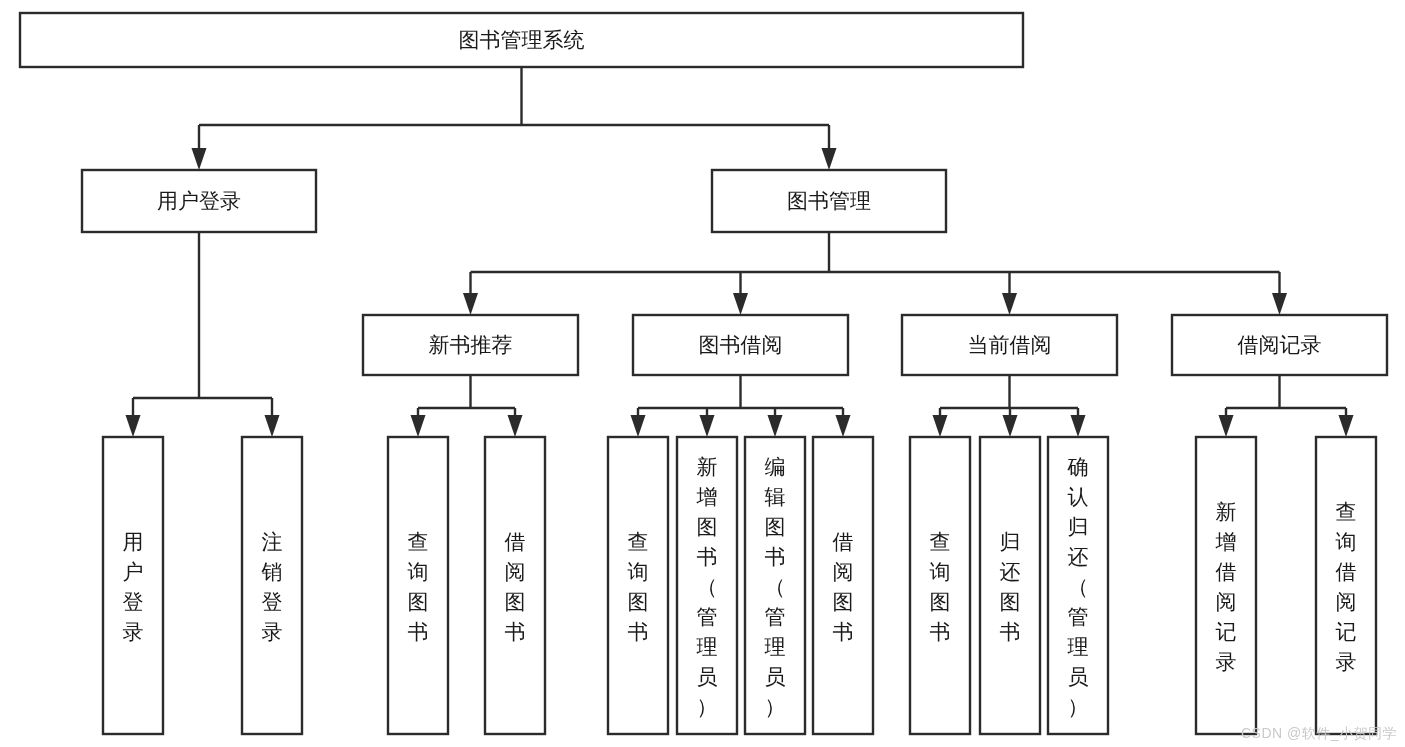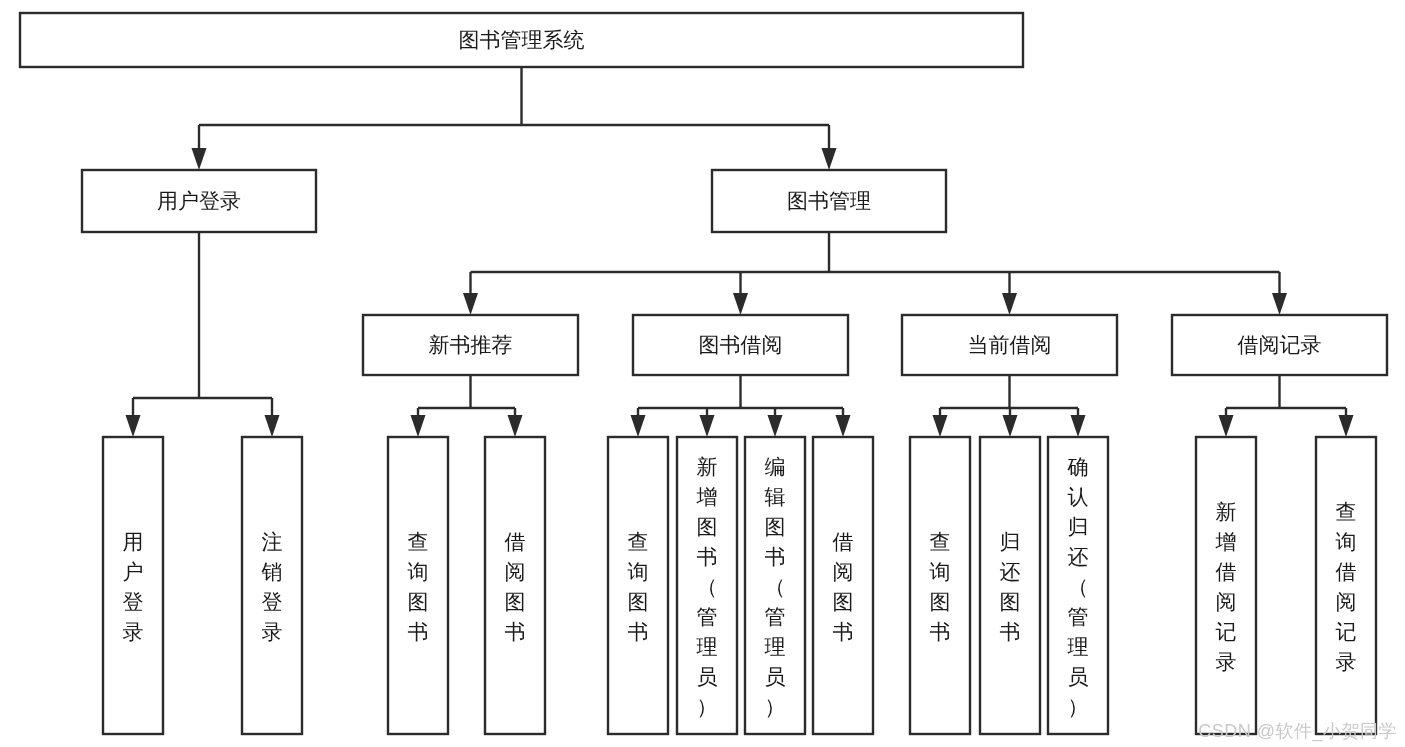--- a/index.html
+++ b/index.html
@@ -52,21 +52,21 @@
     font-family: "Liberation Sans", "DejaVu Sans", sans-serif;
     font-size: 21px;
     fill: #1a1a1a;
     text-anchor: middle;
   }
   .watermark {
     position: absolute;
     right: 8px;
     bottom: 4px;
     font-family: "Liberation Sans", "DejaVu Sans", sans-serif;
-    font-size: 18px;
+    font-size: 14px;
     color: #c9c9c9;
     white-space: nowrap;
     letter-spacing: 0.5px;
     pointer-events: none;
   }
 </style>
 </head>
 <body>
 
 <div id="diagram-root">

